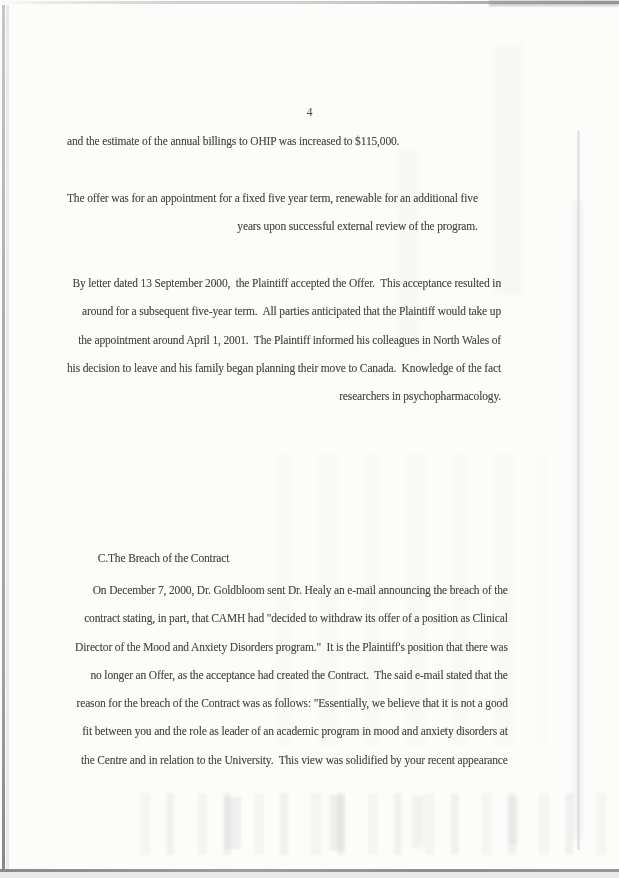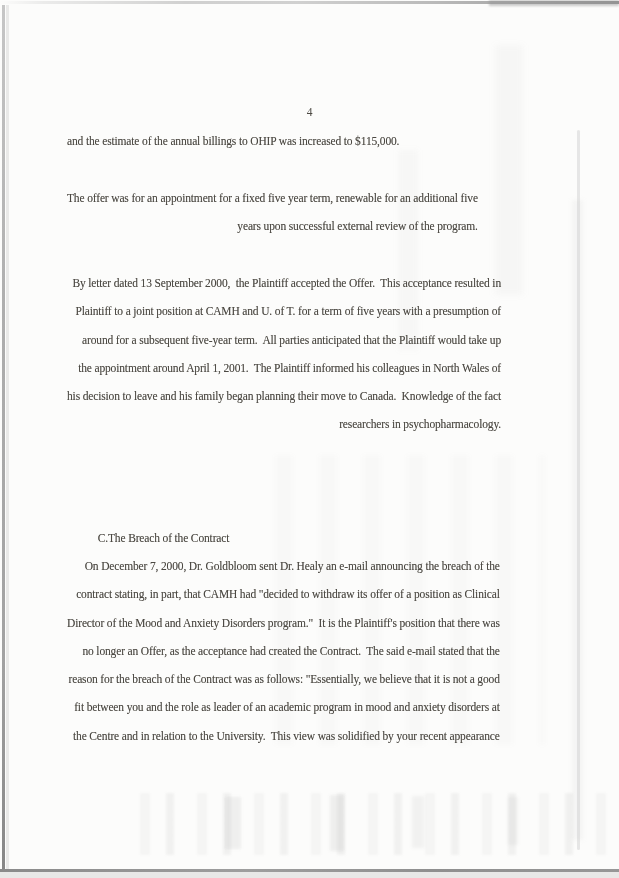--- a/index.html
+++ b/index.html
@@ -73,22 +73,22 @@
 
   
   .page-number {
     position: absolute; top: 98px; left: 0; width: 100%;
     text-align: center; font-size: 11.5px; line-height: 28.3px;
   }
   .block { position: absolute; left: 67px; }
   .b0 { top: 127px; }
   .b1 { top: 184px; }
   .b2 { top: 269px; }
-  .b3 { top: 524px; }
-  .b4 { top: 552px; }
+  .b3 { top: 544px; }
+  .b4 { top: 576px; margin-left: 8px; }
   .line {
     white-space: pre;
     font-size: 11.5px;
     line-height: 28.3px;
     letter-spacing: -0.15px;
     text-shadow: 0 0 0.6px rgba(75,72,66,0.4);
     text-align: right;
   }
   .h-label { display: inline-block; width: 41px; }
 </style>
@@ -118,21 +118,20 @@
   <div id="doc">
       <div class="block b0">
         <div class="line">and the estimate of the annual billings to OHIP was increased to $115,000.</div>
       </div>
       <div class="block b1">
         <div class="line">The offer was for an appointment for a fixed five year term, renewable for an additional five</div>
         <div class="line">years upon successful external review of the program.</div>
       </div>
       <div class="block b2">
         <div class="line">By letter dated 13 September 2000,  the Plaintiff accepted the Offer.  This acceptance resulted in</div>
-        <div class="line">Plaintiff to a joint position at CAMH and U. of T. for a term of five years with a presumption of</div>
         <div class="line">around for a subsequent five-year term.  All parties anticipated that the Plaintiff would take up</div>
         <div class="line">the appointment around April 1, 2001.  The Plaintiff informed his colleagues in North Wales of</div>
         <div class="line">his decision to leave and his family began planning their move to Canada.  Knowledge of the fact</div>
         <div class="line">researchers in psychopharmacology.</div>
       </div>
       <div class="block b3">
         <div class="line"><span class="h-label">C.</span><span>The Breach of the Contract</span></div>
       </div>
       <div class="block b4">
         <div class="line">On December 7, 2000, Dr. Goldbloom sent Dr. Healy an e-mail announcing the breach of the</div>

